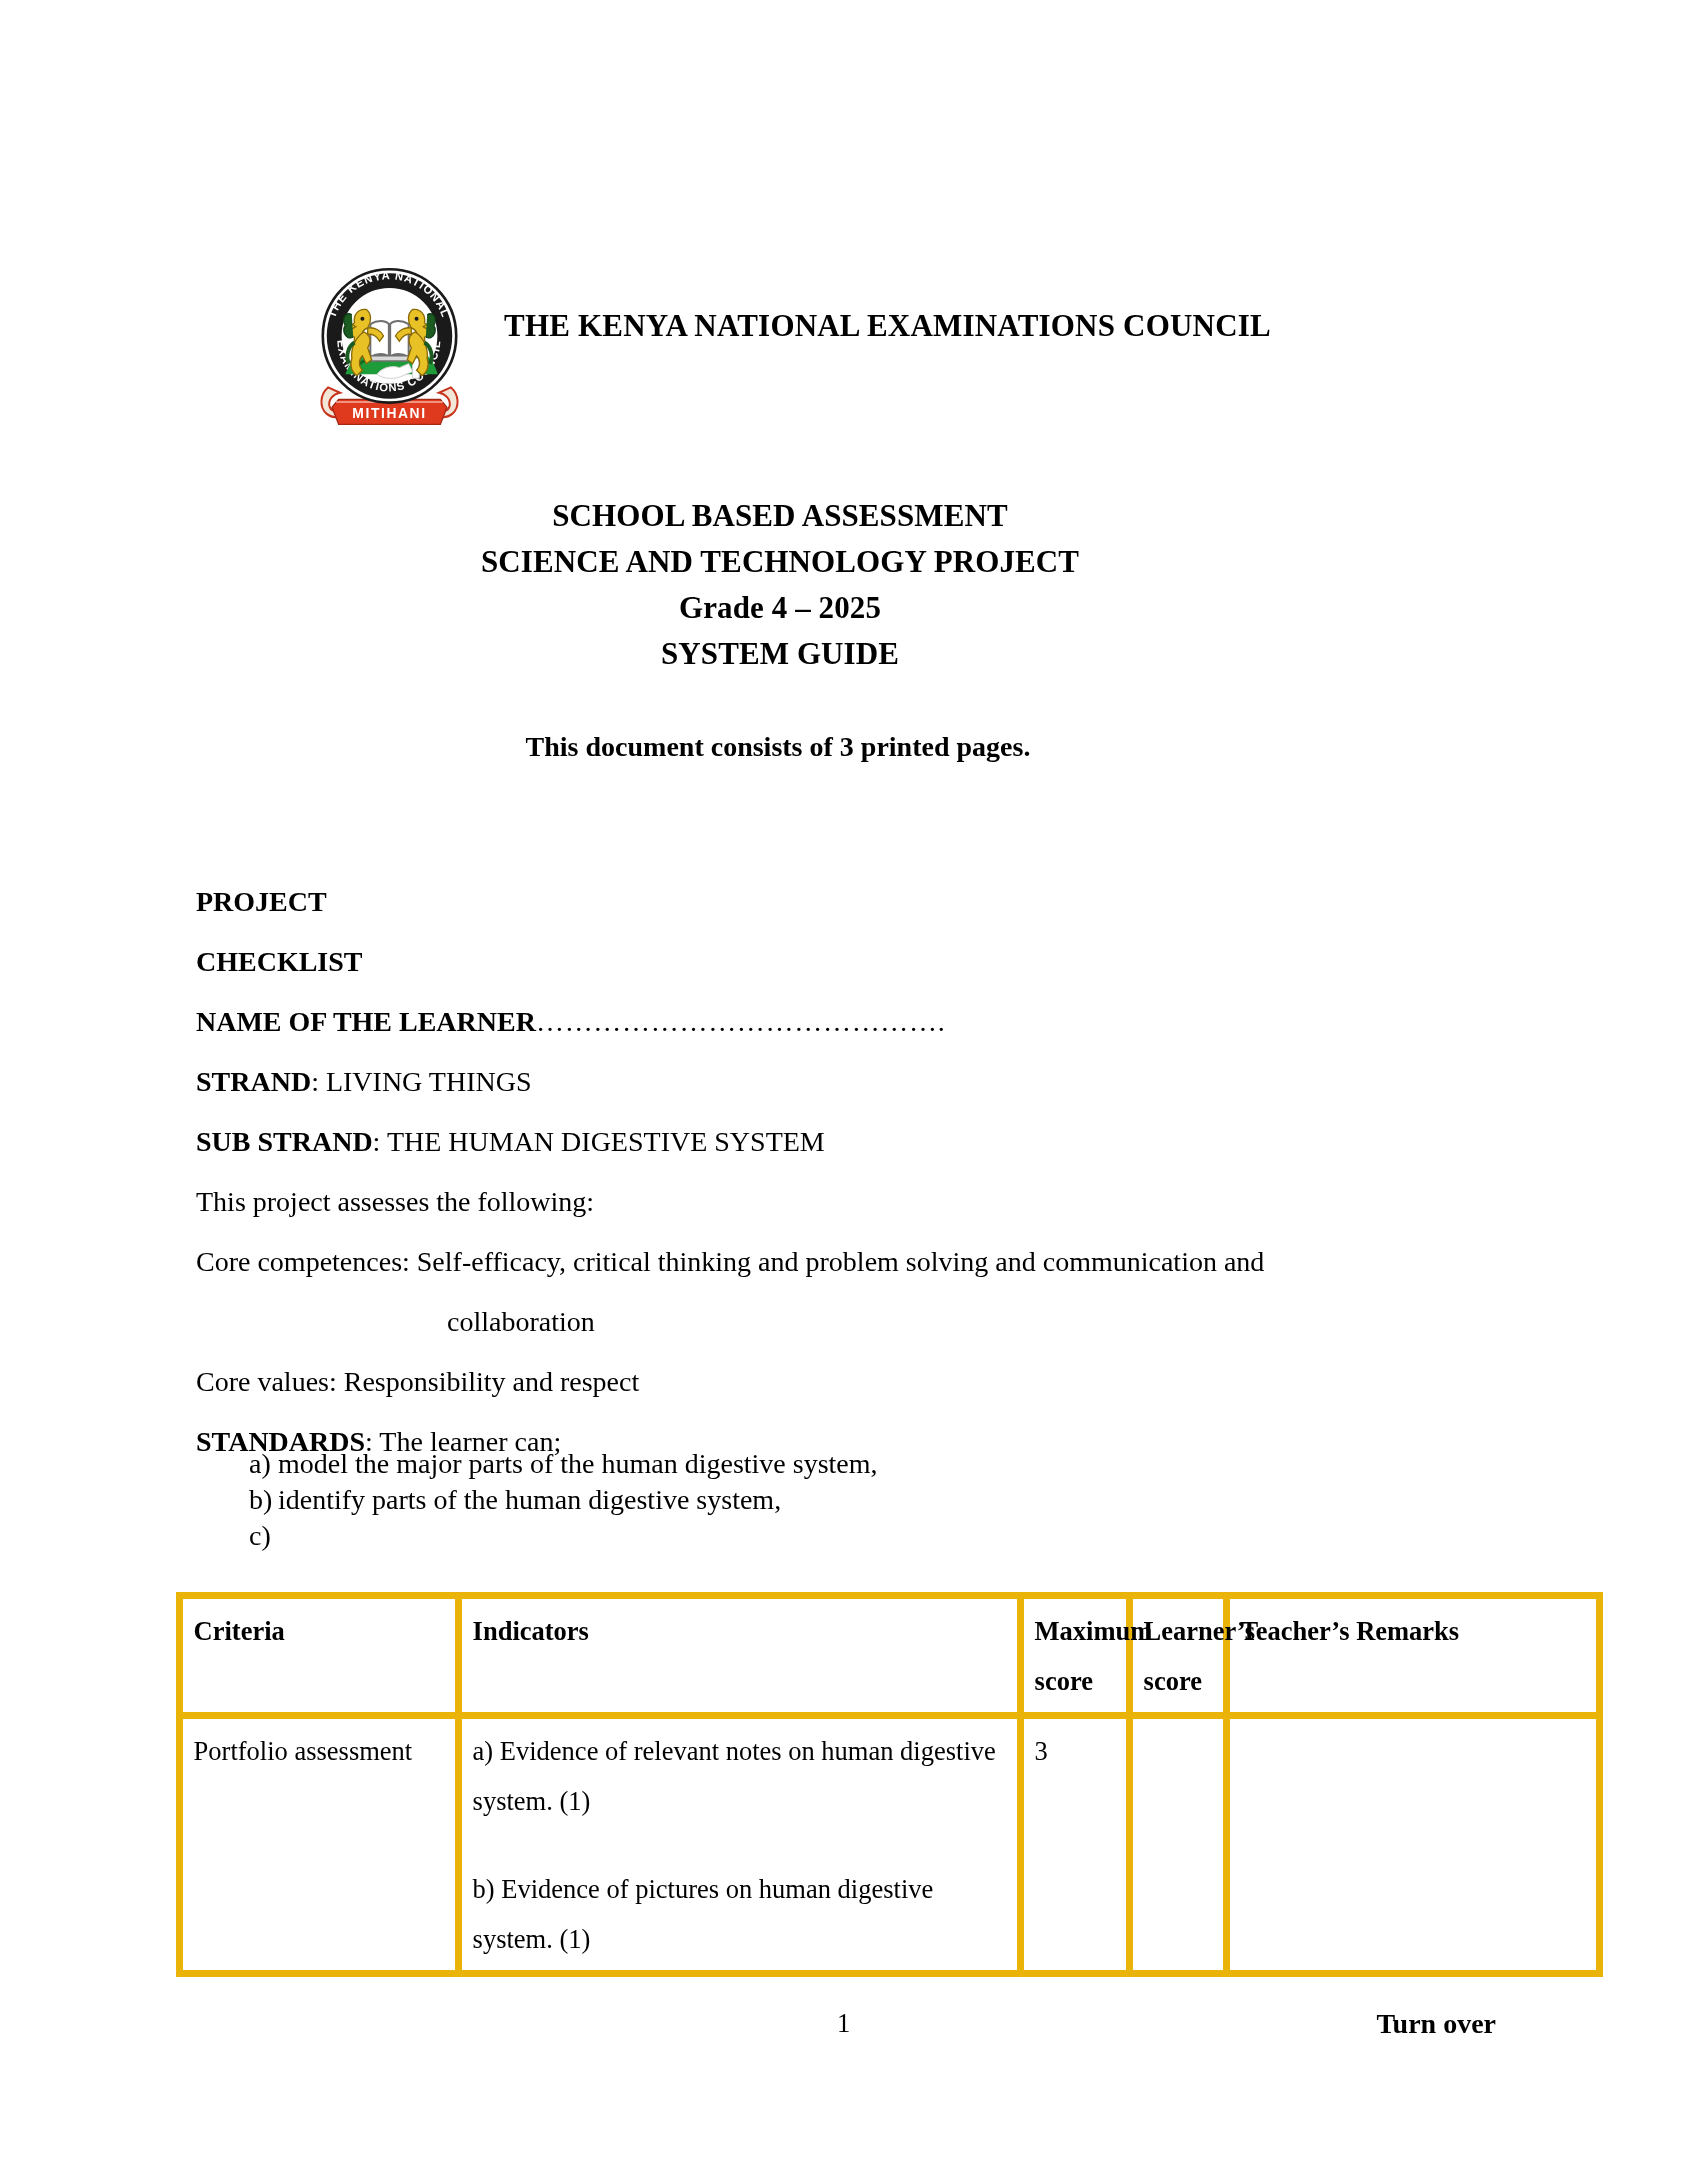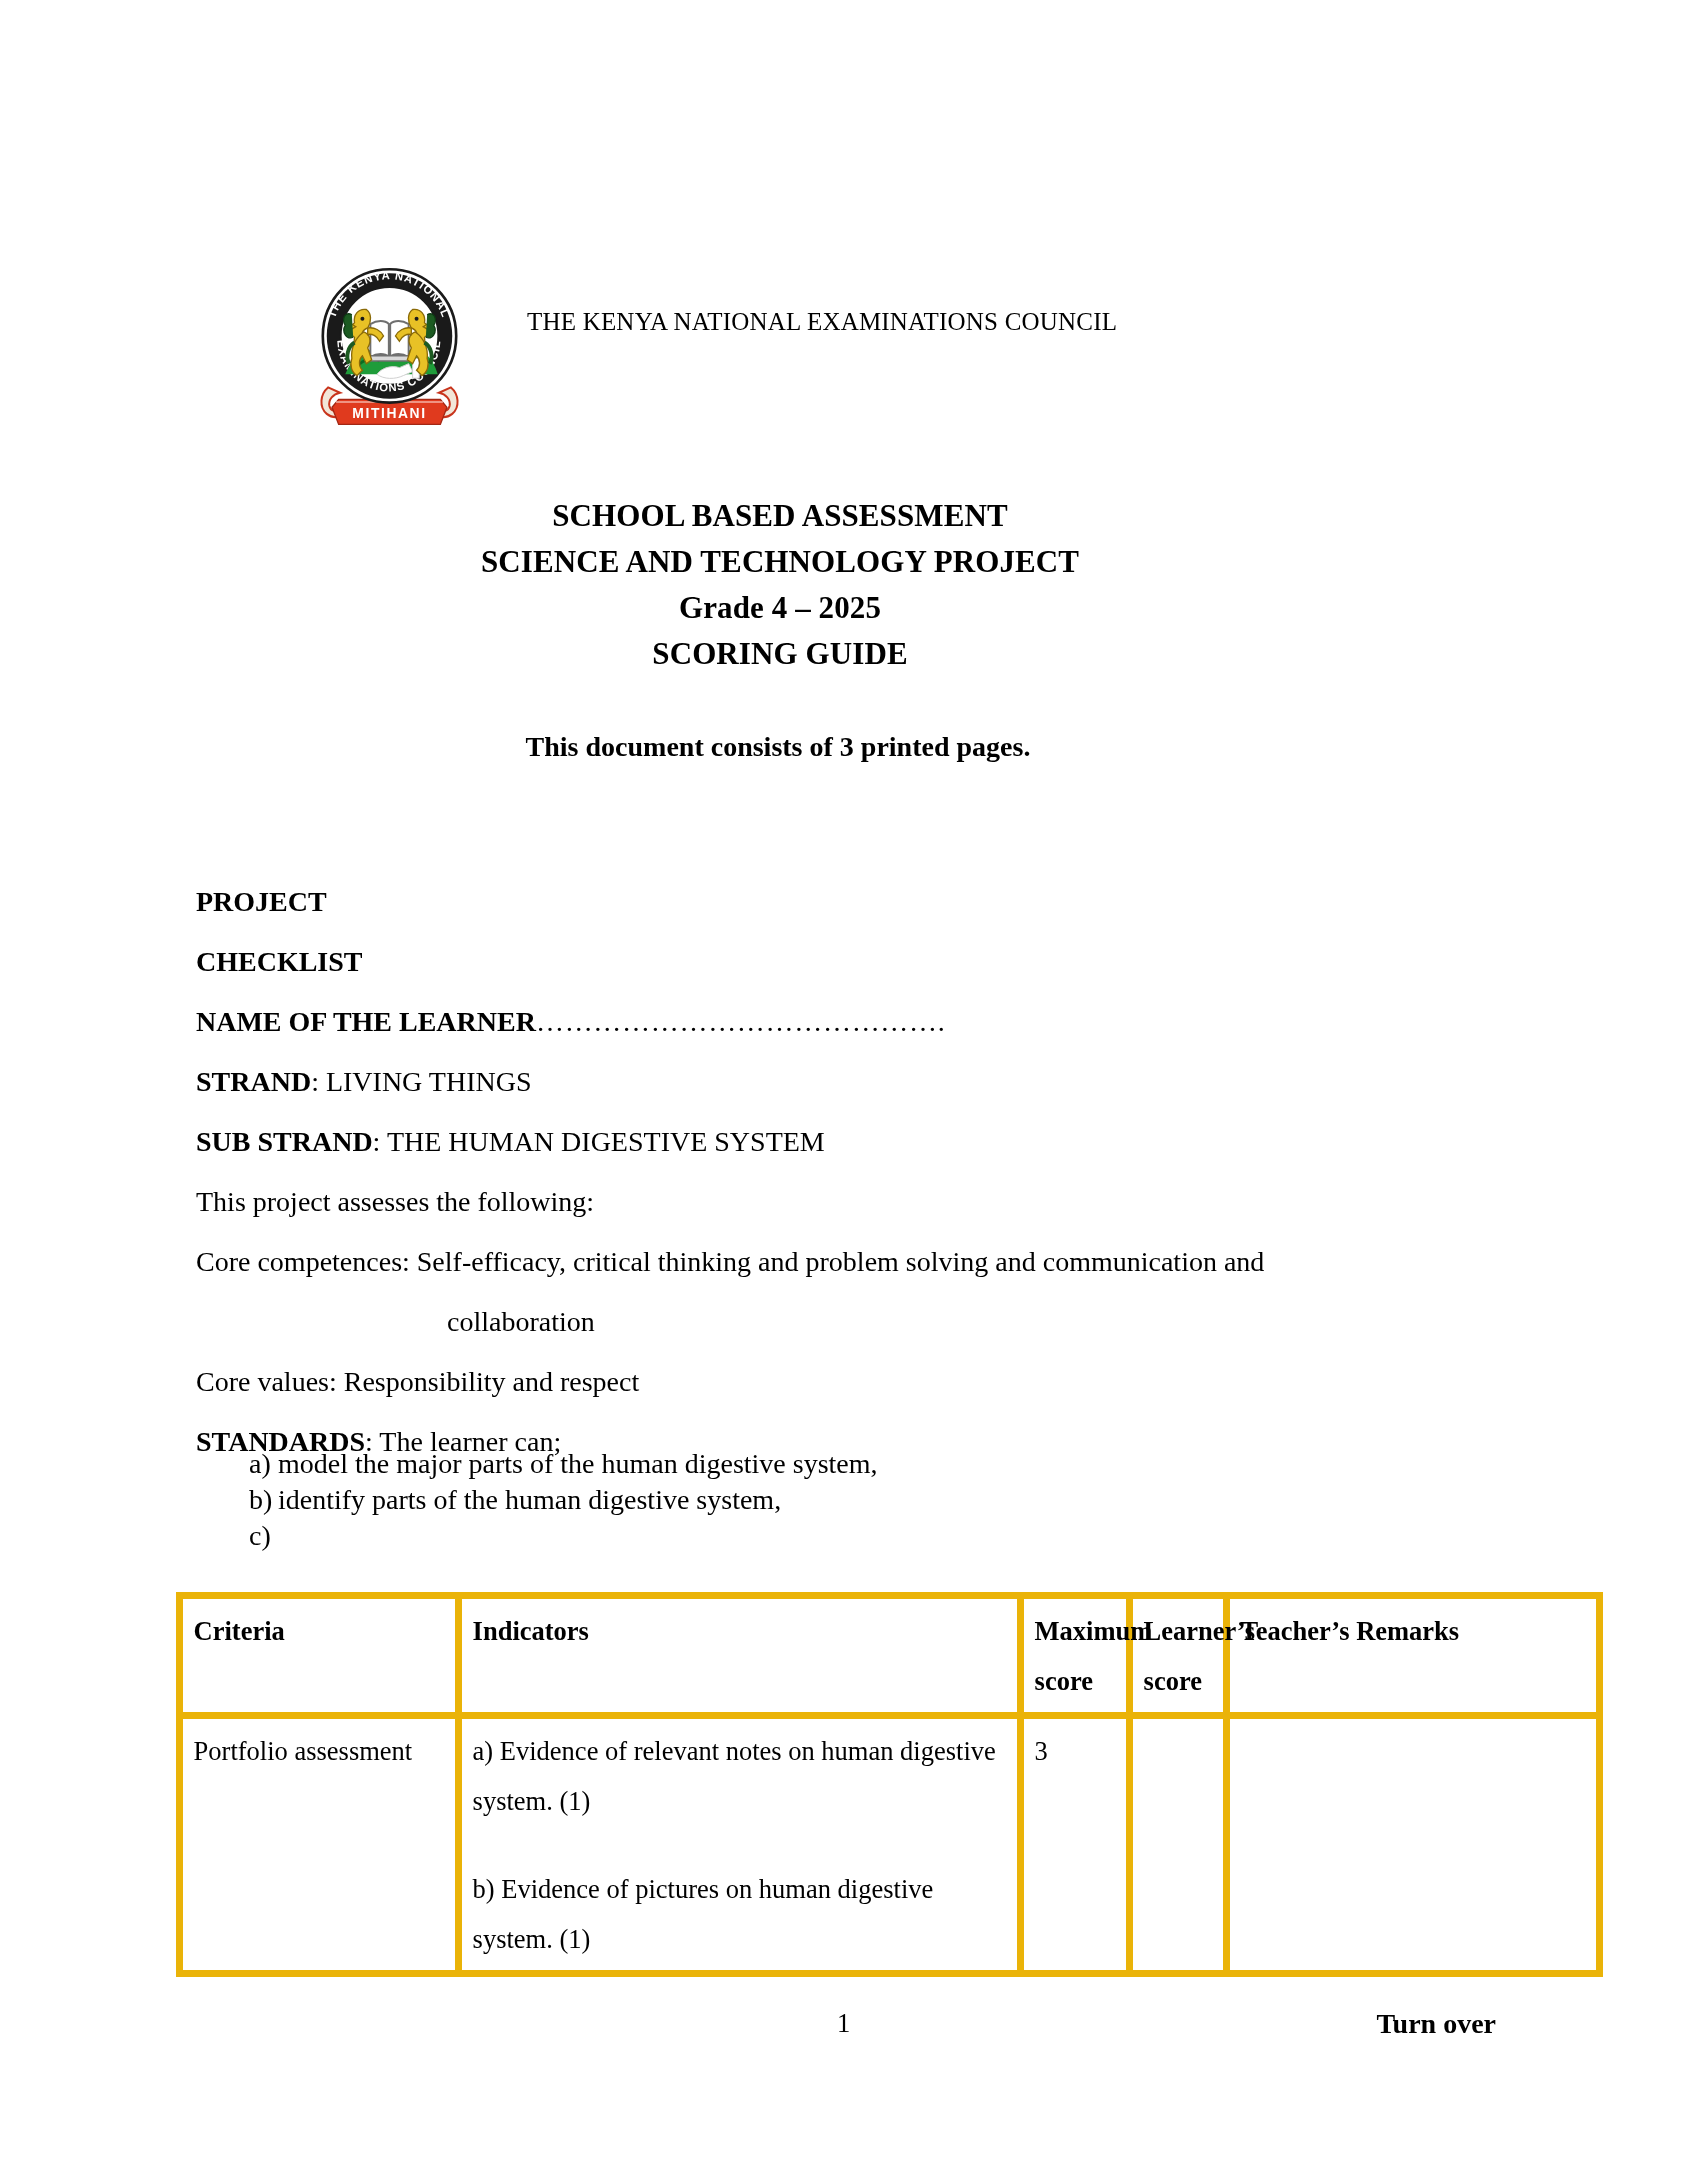--- a/index.html
+++ b/index.html
@@ -32,24 +32,24 @@
   }
   .logo {
     position: absolute;
     left: 316px;
     top: 1.3px;
     width: 147px;
     height: 177px;
   }
   .org-title {
     position: absolute;
-    left: 527px;
+    left: 504px;
     top: 308px;
-    font-size: 25px;
-    font-weight: normal;
+    font-size: 31px;
+    font-weight: bold;
     letter-spacing: 0.2px;
     white-space: nowrap;
   }
 
   
   .title-block {
     position: absolute;
     left: 0;
     top: 493px;
     width: 1560px;
@@ -236,21 +236,21 @@
       </svg>
     </div>
   </div>
 
   <div class="org-title">THE KENYA NATIONAL EXAMINATIONS COUNCIL</div>
 
   <div class="title-block">
     <div class="title-line">SCHOOL BASED ASSESSMENT</div>
     <div class="title-line">SCIENCE AND TECHNOLOGY PROJECT</div>
     <div class="title-line">Grade 4 – 2025</div>
-    <div class="title-line">SCORING GUIDE</div>
+    <div class="title-line">SYSTEM GUIDE</div>
   </div>
 
   <div class="pages-note">This document consists of 3 printed pages.</div>
 
   <div class="body-area">
 
     <div class="para">
       <span class="b">PROJECT</span>
     </div>
 

